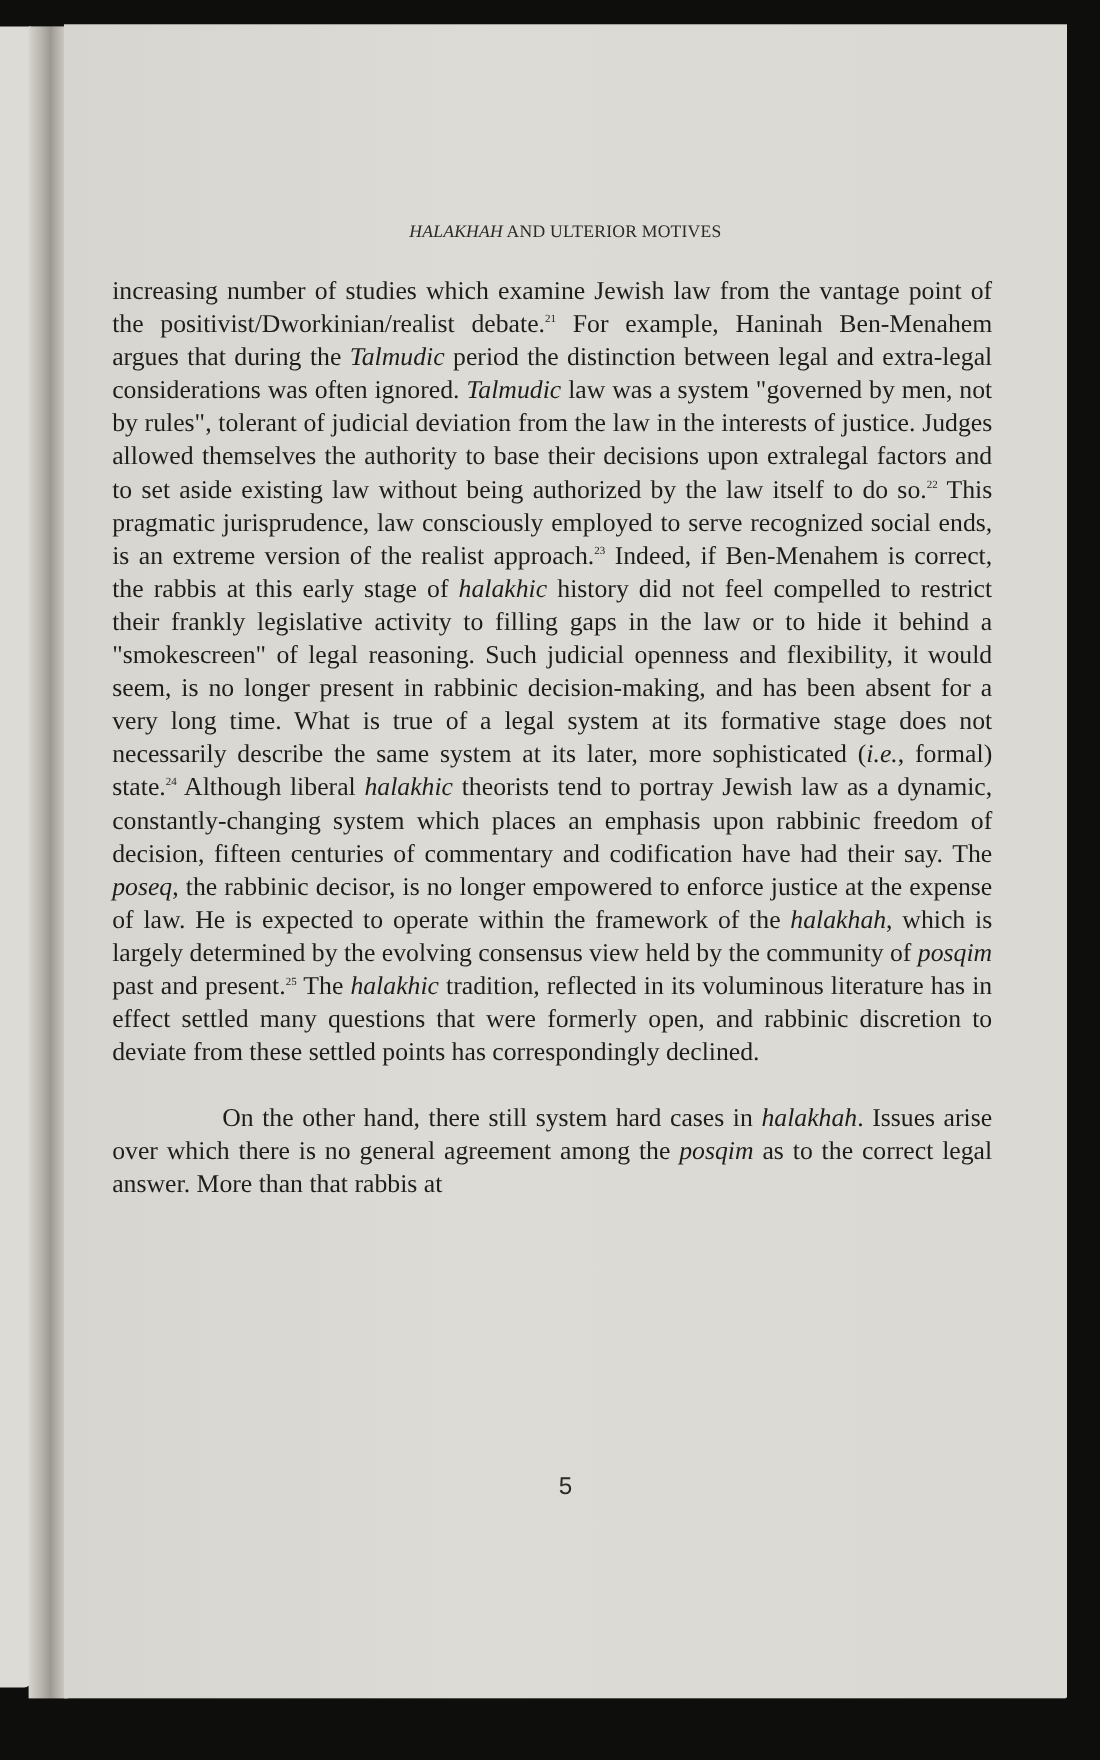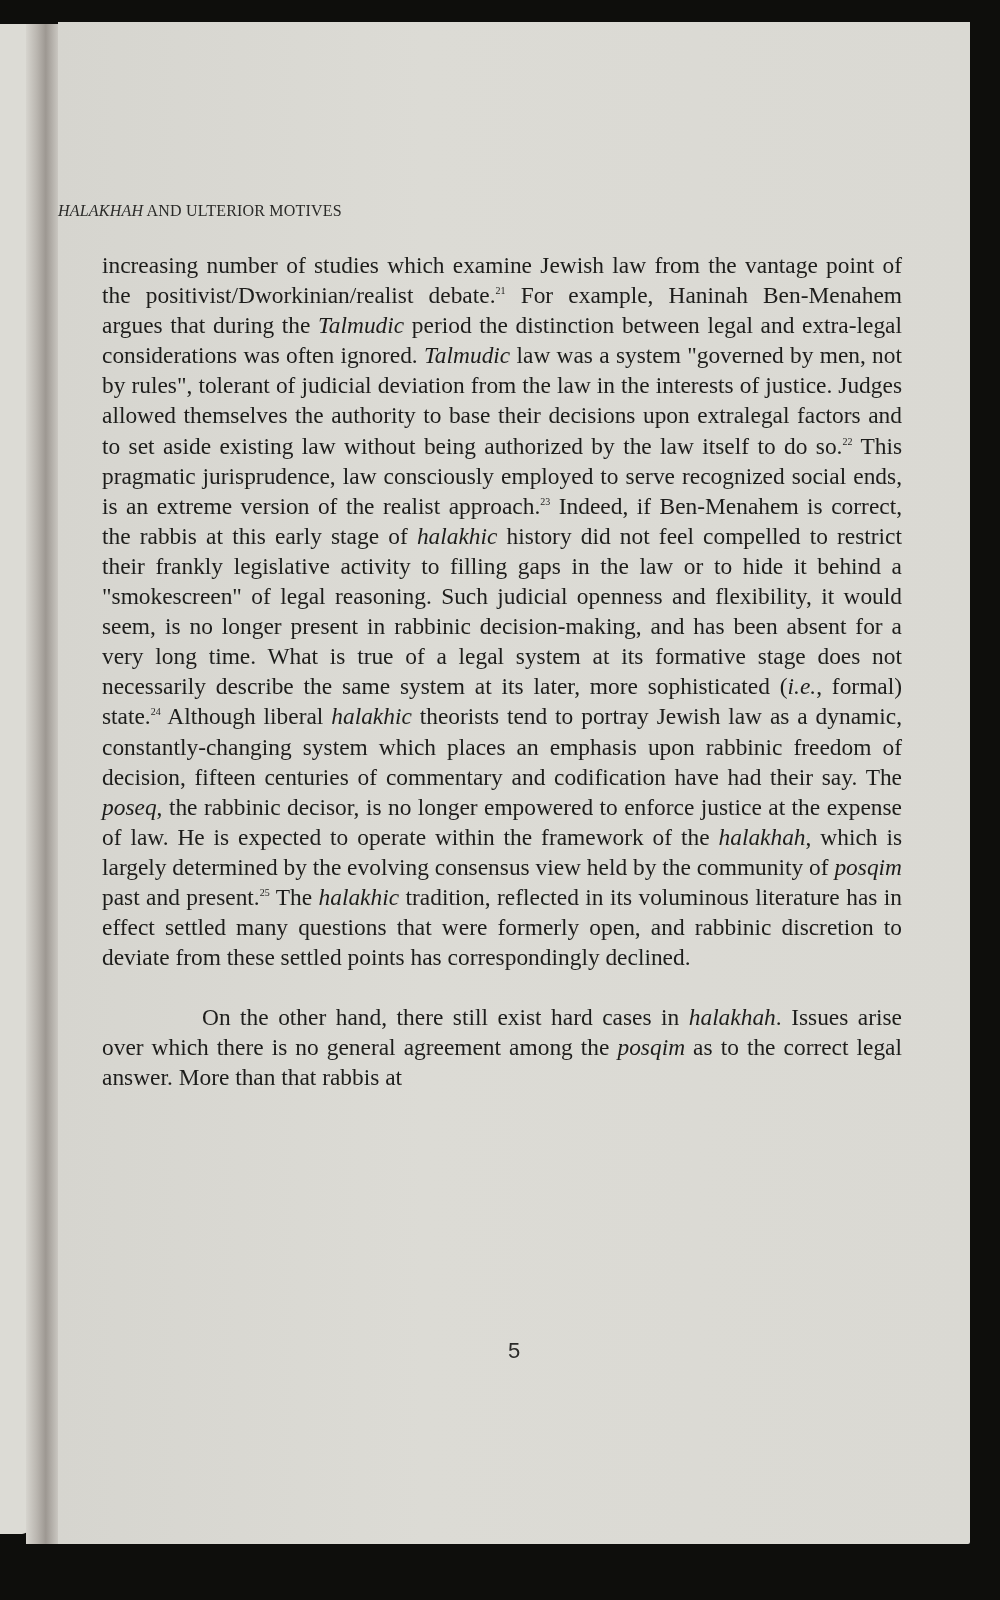--- a/index.html
+++ b/index.html
@@ -15,21 +15,21 @@
     position: absolute; left: 26px; top: 24px; width: 36px; height: 1520px;
     background: linear-gradient(to right, #d6d4ce 0%, #bab6b0 30%, #9d9892 55%, #c4c1bb 85%, #d8d6d0 100%);
   }
   .page {
     position: absolute; left: 58px; top: 22px; width: 912px; height: 1522px;
     background: #d9d8d2;
     background-image: linear-gradient(to right, #d6d5cf 0%, #dcdbd5 40%, #dad9d3 100%);
     border-radius: 0 0 2px 0;
   }
   .running-head {
-    position: absolute; left: 0; right: 0; top: 180px; 
+    position: absolute; left: 0; right: 0; top: 180px; text-align: center;
     font-family: "Liberation Serif", serif; font-size: 16px; letter-spacing: 0.2px;
     color: #2a2a28;
   }
   .running-head .it { font-style: italic; }
   .body-text {
     position: absolute; left: 44px; top: 228px; width: 800px;
     font-family: "Liberation Serif", serif; font-size: 23.4px; line-height: 30.1px;
     color: #1d1d1b; text-align: justify;
   }
   .body-text p { margin: 0; }
@@ -45,17 +45,17 @@
 <body>
 
 <div class="prev-page"></div>
 <div class="gutter"></div>
 
 <div class="page">
   <div class="running-head"><span class="it">HALAKHAH</span><span> AND ULTERIOR MOTIVES</span></div>
 
   <div class="body-text">
     <p><span>increasing number of studies which examine Jewish law from the vantage point of the positivist/Dworkinian/realist debate.</span><sup>21</sup><span> For example, Haninah Ben-Menahem argues that during the </span><em>Talmudic</em><span> period the distinction between legal and extra-legal considerations was often ignored. </span><em>Talmudic</em><span> law was a system "governed by men, not by rules", tolerant of judicial deviation from the law in the interests of justice. Judges allowed themselves the authority to base their decisions upon extralegal factors and to set aside existing law without being authorized by the law itself to do so.</span><sup>22</sup><span> This pragmatic jurisprudence, law consciously employed to serve recognized social ends, is an extreme version of the realist approach.</span><sup>23</sup><span> Indeed, if Ben-Menahem is correct, the rabbis at this early stage of </span><em>halakhic</em><span> history did not feel compelled to restrict their frankly legislative activity to filling gaps in the law or to hide it behind a "smokescreen" of legal reasoning. Such judicial openness and flexibility, it would seem, is no longer present in rabbinic decision-making, and has been absent for a very long time. What is true of a legal system at its formative stage does not necessarily describe the same system at its later, more sophisticated (</span><em>i.e.</em><span>, formal) state.</span><sup>24</sup><span> Although liberal </span><em>halakhic</em><span> theorists tend to portray Jewish law as a dynamic, constantly-changing system which places an emphasis upon rabbinic freedom of decision, fifteen centuries of commentary and codification have had their say. The </span><em>poseq</em><span>, the rabbinic decisor, is no longer empowered to enforce justice at the expense of law. He is expected to operate within the framework of the </span><em>halakhah</em><span>, which is largely determined by the evolving consensus view held by the community of </span><em>posqim</em><span> past and present.</span><sup>25</sup><span> The </span><em>halakhic</em><span> tradition, reflected in its voluminous literature has in effect settled many questions that were formerly open, and rabbinic discretion to deviate from these settled points has correspondingly declined.</span></p>
-    <p><span>On the other hand, there still exist hard cases in </span><em>halakhah</em><span>. Issues arise over which there is no general agreement among the </span><em>posqim</em><span> as to the correct legal answer. More than that rabbis at</span></p>
+    <p><span>On the other hand, there still system hard cases in </span><em>halakhah</em><span>. Issues arise over which there is no general agreement among the </span><em>posqim</em><span> as to the correct legal answer. More than that rabbis at</span></p>
   </div>
 
   <div class="folio">5</div>
 </div>
 
 </body></html>

